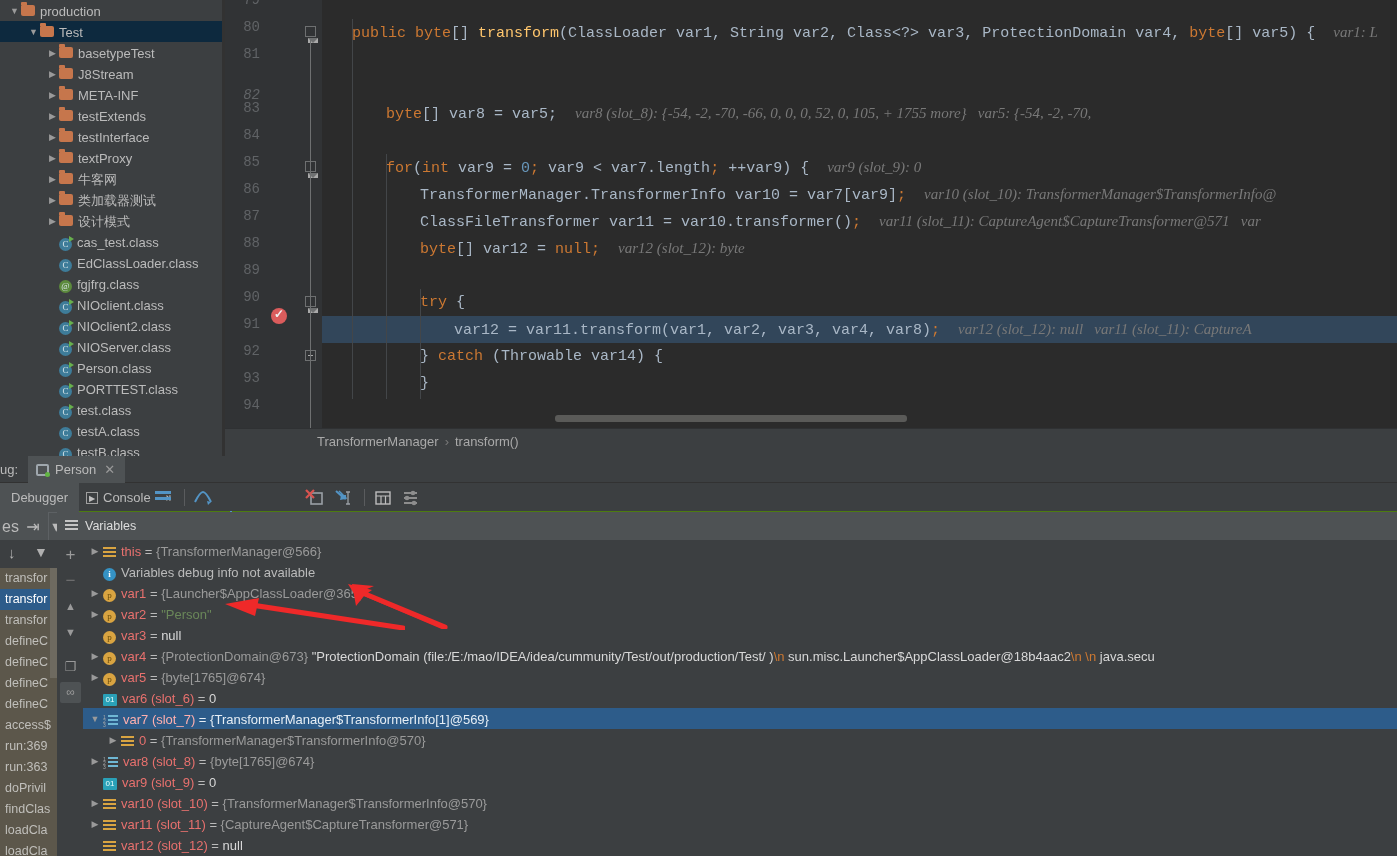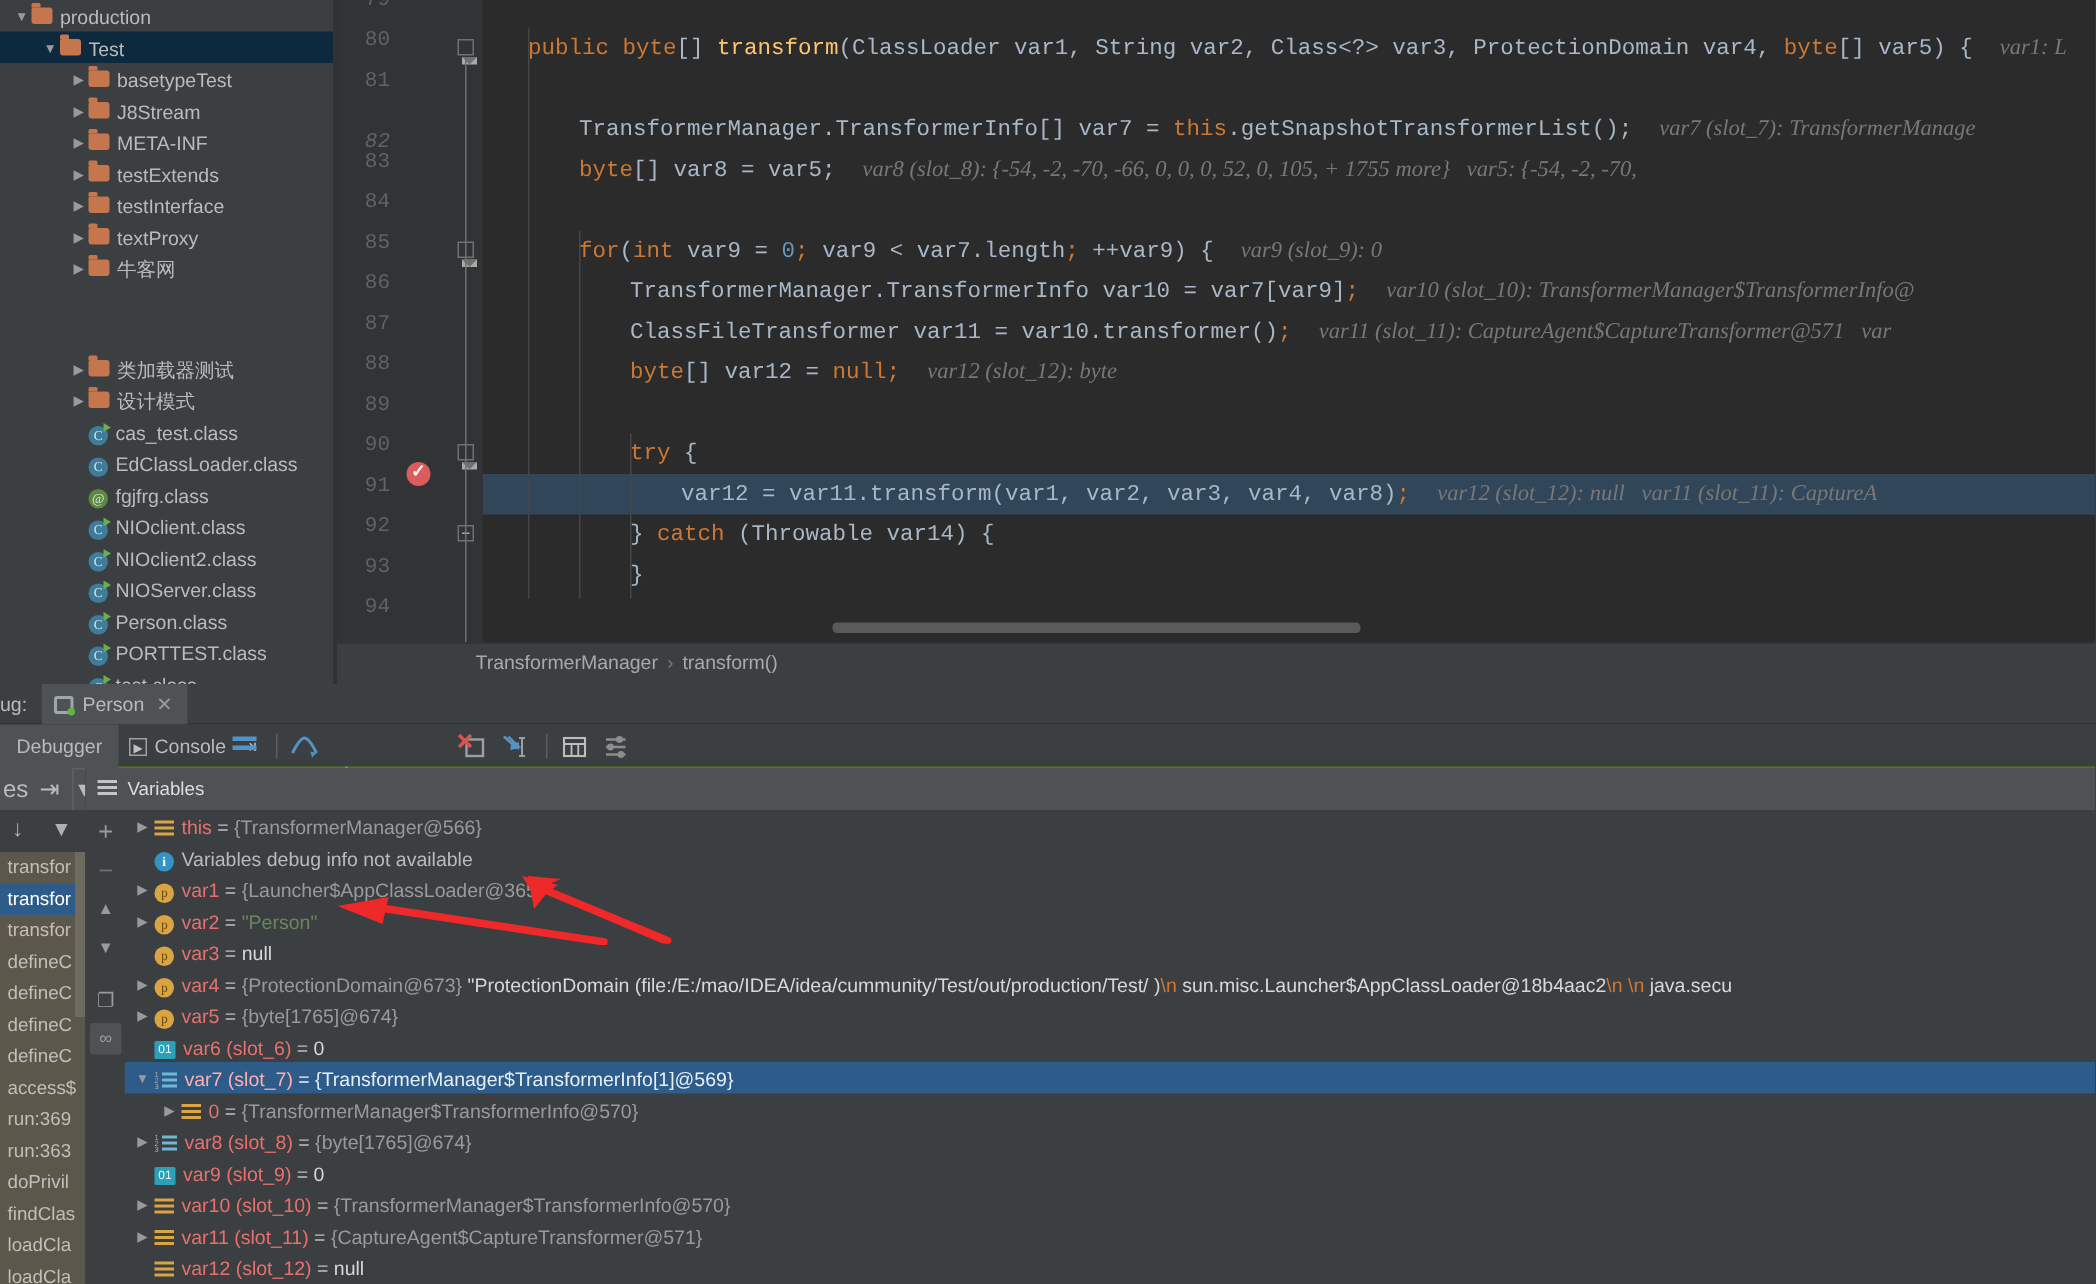--- a/index.html
+++ b/index.html
@@ -347,21 +347,21 @@
   <div id="project-tree">
       <div class="tree-row" style="padding-left: 8px;"><span class="arrow">▼</span><span class="ic folder-ic"></span><span class="lbl">production</span></div>
       <div class="tree-row sel" style="padding-left: 27px;"><span class="arrow">▼</span><span class="ic folder-ic"></span><span class="lbl">Test</span></div>
       <div class="tree-row" style="padding-left: 46px;"><span class="arrow">▶</span><span class="ic folder-ic"></span><span class="lbl">basetypeTest</span></div>
       <div class="tree-row" style="padding-left: 46px;"><span class="arrow">▶</span><span class="ic folder-ic"></span><span class="lbl">J8Stream</span></div>
       <div class="tree-row" style="padding-left: 46px;"><span class="arrow">▶</span><span class="ic folder-ic"></span><span class="lbl">META-INF</span></div>
       <div class="tree-row" style="padding-left: 46px;"><span class="arrow">▶</span><span class="ic folder-ic"></span><span class="lbl">testExtends</span></div>
       <div class="tree-row" style="padding-left: 46px;"><span class="arrow">▶</span><span class="ic folder-ic"></span><span class="lbl">testInterface</span></div>
       <div class="tree-row" style="padding-left: 46px;"><span class="arrow">▶</span><span class="ic folder-ic"></span><span class="lbl">textProxy</span></div>
       <div class="tree-row" style="padding-left: 46px;"><span class="arrow">▶</span><span class="ic folder-ic"></span><span class="lbl">牛客网</span></div>
-      <div class="tree-row" style="padding-left: 46px; margin-top: 46px;"><span class="arrow">▶</span><span class="ic folder-ic"></span><span class="lbl">类加载器测试</span></div>
+      <div class="tree-row" style="padding-left: 46px;"><span class="arrow">▶</span><span class="ic folder-ic"></span><span class="lbl">类加载器测试</span></div>
       <div class="tree-row" style="padding-left: 46px;"><span class="arrow">▶</span><span class="ic folder-ic"></span><span class="lbl">设计模式</span></div>
       <div class="tree-row" style="padding-left: 46px;"><span class="tw-spacer"></span><span class="ic cls-ic runnable">C</span><span class="lbl">cas_test.class</span></div>
       <div class="tree-row" style="padding-left: 46px;"><span class="tw-spacer"></span><span class="ic cls-ic">C</span><span class="lbl">EdClassLoader.class</span></div>
       <div class="tree-row" style="padding-left: 46px;"><span class="tw-spacer"></span><span class="ic cls-ic at">@</span><span class="lbl">fgjfrg.class</span></div>
       <div class="tree-row" style="padding-left: 46px;"><span class="tw-spacer"></span><span class="ic cls-ic runnable">C</span><span class="lbl">NIOclient.class</span></div>
       <div class="tree-row" style="padding-left: 46px;"><span class="tw-spacer"></span><span class="ic cls-ic runnable">C</span><span class="lbl">NIOclient2.class</span></div>
       <div class="tree-row" style="padding-left: 46px;"><span class="tw-spacer"></span><span class="ic cls-ic runnable">C</span><span class="lbl">NIOServer.class</span></div>
       <div class="tree-row" style="padding-left: 46px;"><span class="tw-spacer"></span><span class="ic cls-ic runnable">C</span><span class="lbl">Person.class</span></div>
       <div class="tree-row" style="padding-left: 46px;"><span class="tw-spacer"></span><span class="ic cls-ic runnable">C</span><span class="lbl">PORTTEST.class</span></div>
       <div class="tree-row" style="padding-left: 46px;"><span class="tw-spacer"></span><span class="ic cls-ic runnable">C</span><span class="lbl">test.class</span></div>
@@ -413,21 +413,20 @@
 
       <div class="hl-line" style="top:316px"></div>
 
       <div class="indent-guide" style="left:30px; top:19px; height:380px;"></div>
       <div class="indent-guide" style="left:64px; top:154px; height:245px;"></div>
       <div class="indent-guide" style="left:98px; top:289px; height:110px;"></div>
 
       <div class="code-line" style="top:19px; left:30px;"><span class="kw">public </span><span class="kw">byte</span><span class="typ">[] </span><span class="mth">transform</span><span class="typ">(ClassLoader var1, String var2, Class&lt;?&gt; var3, ProtectionDomain var4, </span><span class="kw">byte</span><span class="typ">[] var5) {</span>  <span class="hint">var1: L</span></div>
 
 
-      <div class="code-line" style="top:73px; left:64px;"><span class="typ">TransformerManager.TransformerInfo[] var7 = </span><span class="kw">this</span><span class="typ">.getSnapshotTransformerList();</span>  <span class="hint">var7 (slot_7): TransformerManage</span></div>
 
       <div class="code-line" style="top:100px; left:64px;"><span class="kw">byte</span><span class="typ">[] var8 = var5;</span>  <span class="hint">var8 (slot_8): {-54, -2, -70, -66, 0, 0, 0, 52, 0, 105, + 1755 more}   var5: {-54, -2, -70,</span></div>
 
       <div class="code-line" style="top:154px; left:64px;"><span class="kw">for</span><span class="typ">(</span><span class="kw">int </span><span class="typ">var9 = </span><span class="num">0</span><span class="pun">;</span><span class="typ"> var9 &lt; var7.length</span><span class="pun">;</span><span class="typ"> ++var9) {</span>  <span class="hint">var9 (slot_9): 0</span></div>
 
       <div class="code-line" style="top:181px; left:98px;"><span class="typ">TransformerManager.TransformerInfo var10 = var7[var9]</span><span class="pun">;</span>  <span class="hint">var10 (slot_10): TransformerManager$TransformerInfo@</span></div>
 
       <div class="code-line" style="top:208px; left:98px;"><span class="typ">ClassFileTransformer var11 = var10.transformer()</span><span class="pun">;</span>  <span class="hint">var11 (slot_11): CaptureAgent$CaptureTransformer@571   var</span></div>
 
       <div class="code-line" style="top:235px; left:98px;"><span class="kw">byte</span><span class="typ">[] var12 = </span><span class="kw">null</span><span class="pun">;</span>  <span class="hint">var12 (slot_12): byte</span></div>

